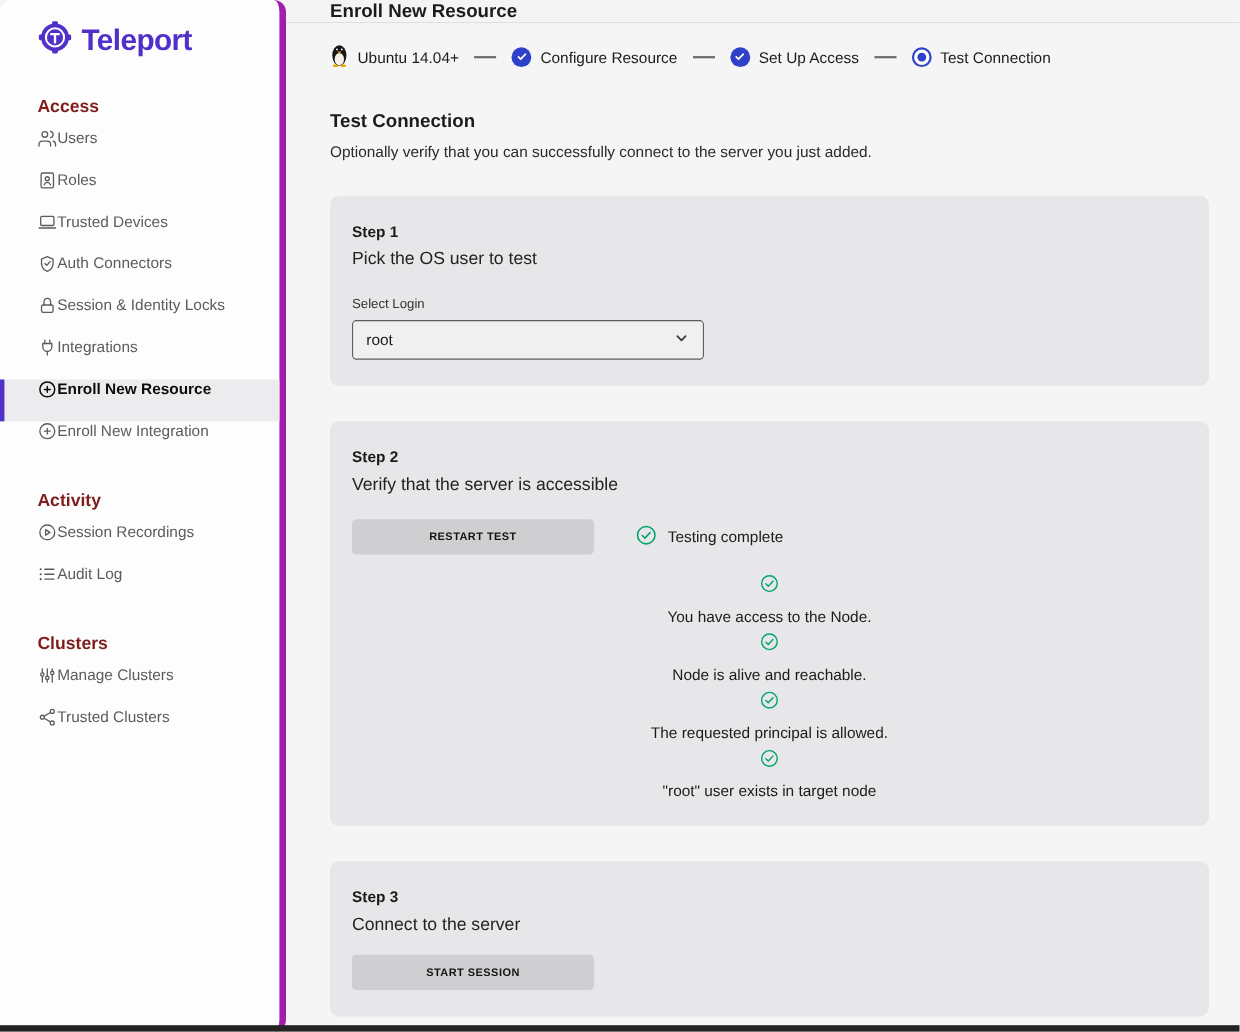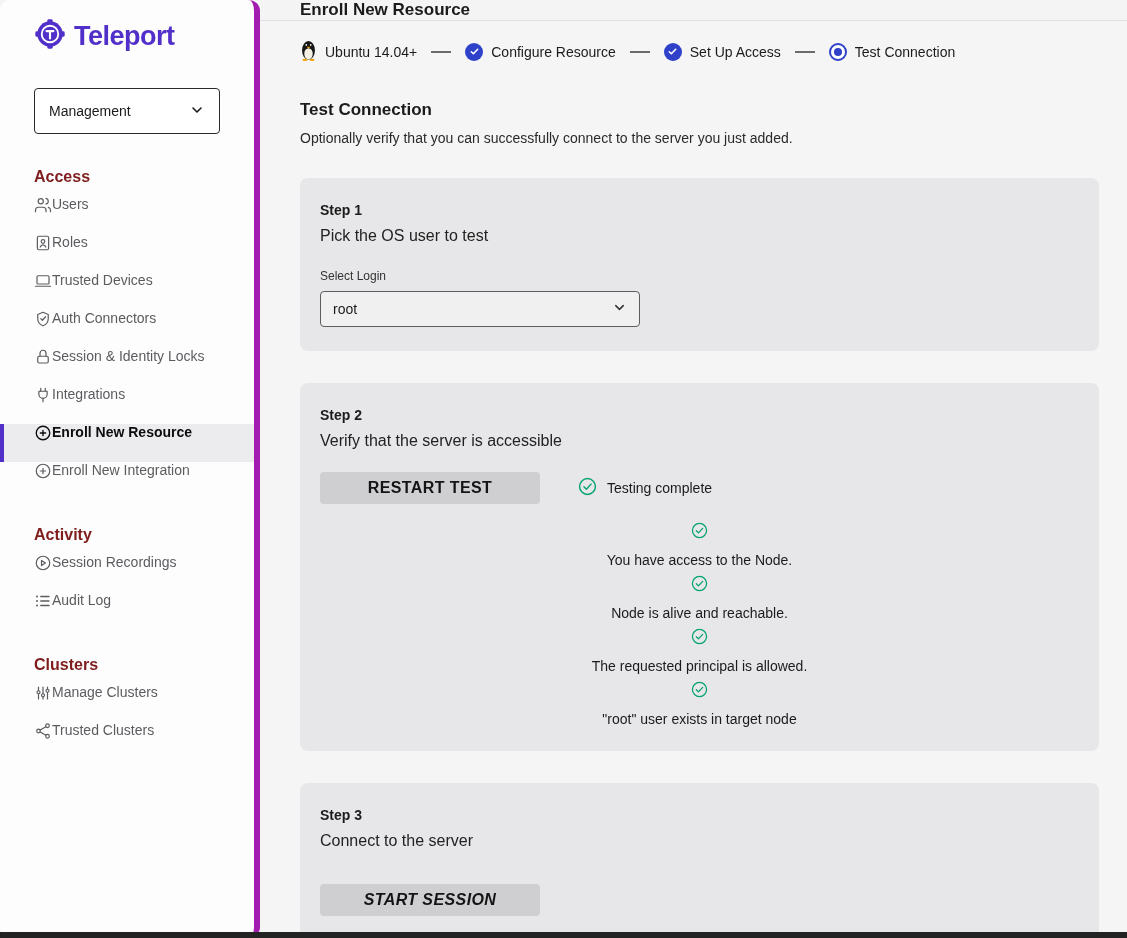--- a/index.html
+++ b/index.html
@@ -40,30 +40,30 @@
   .page-subtitle { font-size:14px; color:#2a2a2a; margin-bottom:32px; }
 
   .card { background:#e7e7e9; border-radius:8px; padding:24px 20px; margin-bottom:32px; max-width:800px; }
   .card-title { font-size:14px; font-weight:bold; margin-bottom:9px; }
   .card-desc { font-size:16px; color:#222; }
 
   .field-label { font-size:12px; color:#333; margin-top:24px; margin-bottom:8px; }
   .select-box { width:320px; height:36px; border:1px solid #5d5d60; border-radius:4px; background:#f0f0f1;
     display:flex; align-items:center; justify-content:space-between; padding:0 12px; font-size:14px; cursor:pointer; }
 
-  .btn { border:none; border-radius:4px; font-family:"Liberation Sans", sans-serif; font-size:16px; font-weight:bold;
+  .btn { border:none; border-radius:4px; font-family:"Liberation Sans", sans-serif; font-size:10px; font-weight:bold;
     letter-spacing:0.4px; cursor:pointer; }
   .btn-gray { width:220px; height:32px; background:#cfcfd2; color:#141414; }
   .test-row { display:flex; align-items:center; gap:38px; margin-top:22px; margin-bottom:18px; }
   .status-ok { display:flex; align-items:center; gap:10px; font-size:14px; }
 
   .check-list { display:flex; flex-direction:column; gap:7px; }
   .check-row { display:flex; align-items:center; gap:10px; font-size:14px;flex-direction:column; }
 
-  .step3 .btn-gray { margin-top:34px;font-style:italic; }
+  .step3 .btn-gray { margin-top:18px; }
 
   .actions { display:flex; gap:16px; margin-top:8px; }
   .btn-primary { width:165px; height:31px; background:#512FC9; color:#fff; }
   .btn-secondary { width:165px; height:31px; background:#e2e2e5; color:#141414; }
 
   .bottom-strip { position:absolute; left:0; right:0; bottom:0; height:6px; background:#232323; }
 </style>
 </head>
 <body>
 
@@ -78,28 +78,20 @@
           <rect x="1" y="10" width="4" height="4" rx="1" fill="#512FC9"></rect>
           <rect x="19" y="10" width="4" height="4" rx="1" fill="#512FC9"></rect>
           <circle cx="12" cy="12" r="9.5" fill="#512FC9"></circle>
           <circle cx="12" cy="12" r="6.2" fill="none" stroke="#ffffff" stroke-width="1.4"></circle>
           <path d="M9.4 9.8h5.2M12 9.8v5.6" stroke="#ffffff" stroke-width="1.6" stroke-linecap="round"></path>
         </svg>
       </span>
       <span class="logo-text">Teleport</span>
     </div>
 
-    <div class="nav-select">
-      <span>Management</span>
-      <span>
-        <svg width="16" height="16" viewBox="0 0 24 24" fill="none" stroke="#1b1b1b" stroke-width="2.4" stroke-linecap="round" stroke-linejoin="round">
-            <path d="M6 9l6 6 6-6"></path>
-          </svg>
-      </span>
-    </div>
 
     <div class="section-title">Access</div>
 
     <div class="nav-item">
       <span class="nav-icon">
         <svg width="18" height="18" viewBox="0 0 24 24" fill="none" stroke="currentColor" stroke-width="1.6" stroke-linecap="round" stroke-linejoin="round">
             <path d="M16 21v-2a4 4 0 0 0-4-4H6a4 4 0 0 0-4 4v2"></path>
             <circle cx="9" cy="7" r="3.4"></circle>
             <path d="M22 21v-2a4 4 0 0 0-3-3.87"></path>
             <path d="M16 3.13a4 4 0 0 1 0 7.75"></path>

